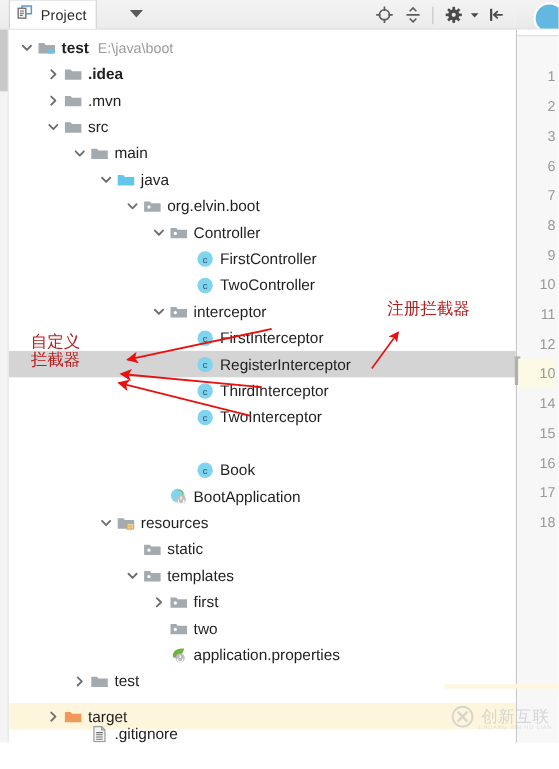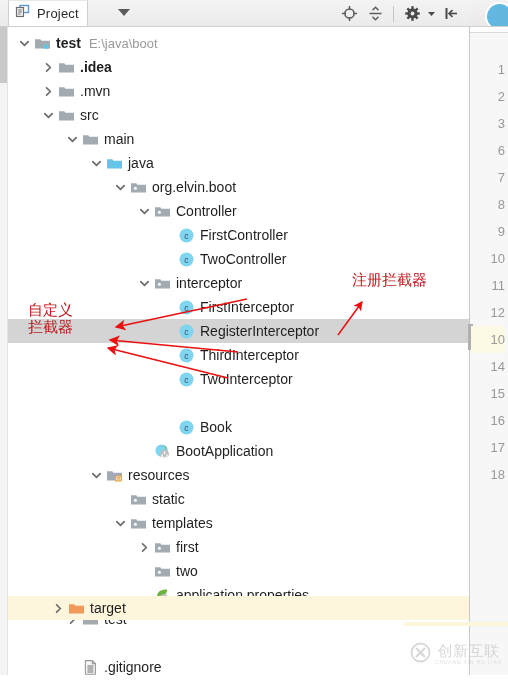--- a/index.html
+++ b/index.html
@@ -477,21 +477,21 @@
             <path fill="none" stroke="#6e6e6e" stroke-width="1.7" stroke-linecap="round" stroke-linejoin="round" d="M3.6 1.8 L7.4 5.5 L3.6 9.2"></path>
           </svg>
         </div>
         <div class="ticon">
           <svg width="17" height="17" viewBox="0 0 17 17">
             <path d="M1 4.2 L6.2 4.2 L7.5 5.8 L16 5.8 L16 13.6 L1 13.6 Z" fill="#a3aab0"></path>
           </svg>
         </div>
         <span class="lbl">test</span>
       </div>
-      <div class="row marked" style="top: 569px; padding-left: 10px;">
+      <div class="row marked" style="top: 612px;">
         <div style="flex: 0 0 32px; height: 24px;"></div>
         <div class="twisty">
           <svg width="11" height="11" viewBox="0 0 11 11">
             <path fill="none" stroke="#6e6e6e" stroke-width="1.7" stroke-linecap="round" stroke-linejoin="round" d="M3.6 1.8 L7.4 5.5 L3.6 9.2"></path>
           </svg>
         </div>
         <div class="ticon">
           <svg width="17" height="17" viewBox="0 0 17 17">
             <path d="M1 4.2 L6.2 4.2 L7.5 5.8 L16 5.8 L16 13.6 L1 13.6 Z" fill="#f0995a"></path>
           </svg>

